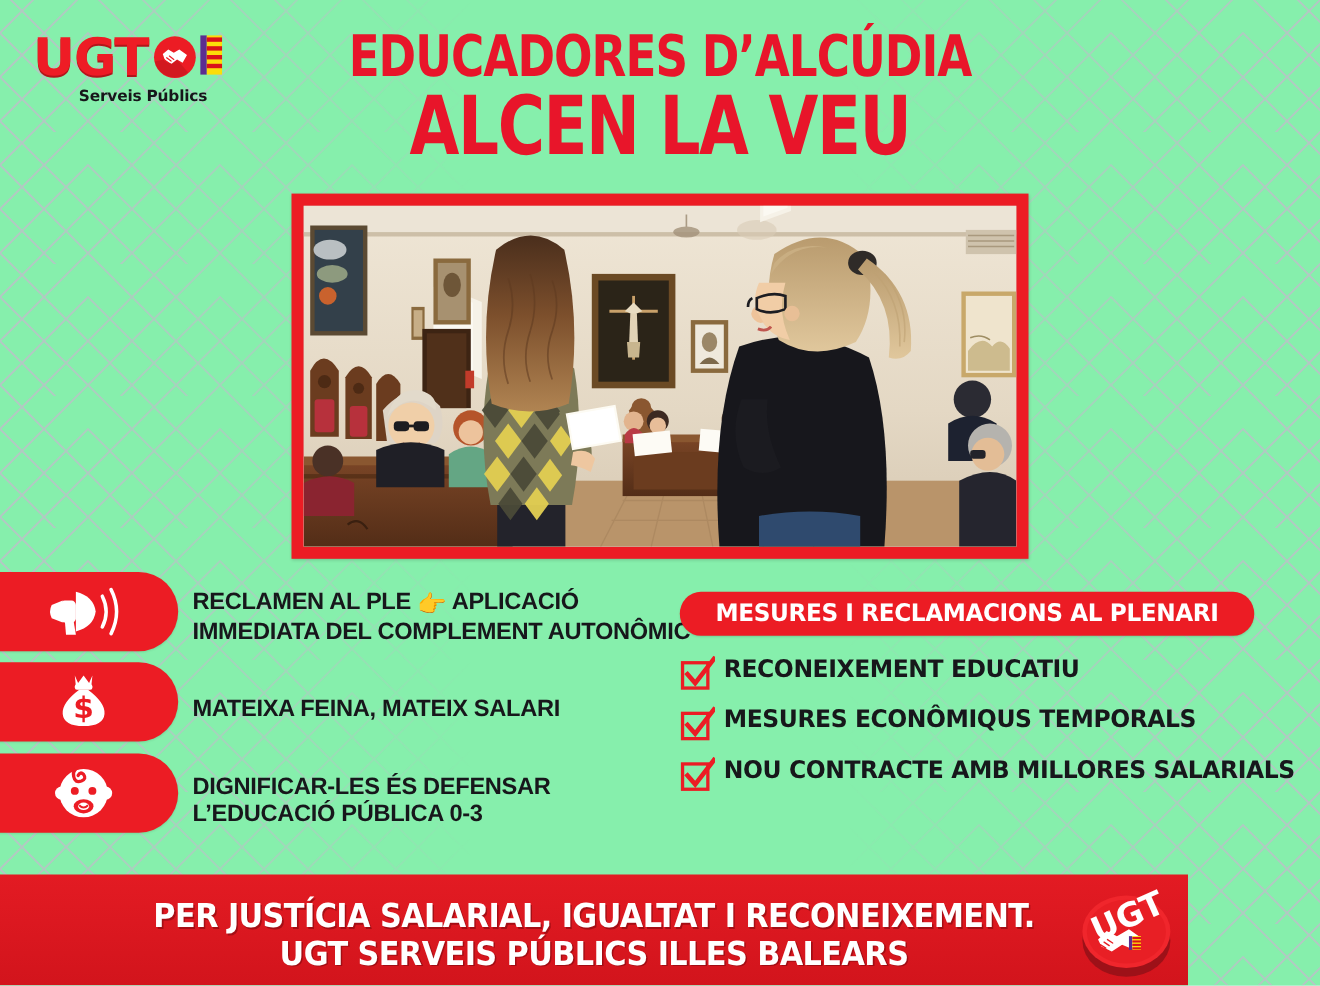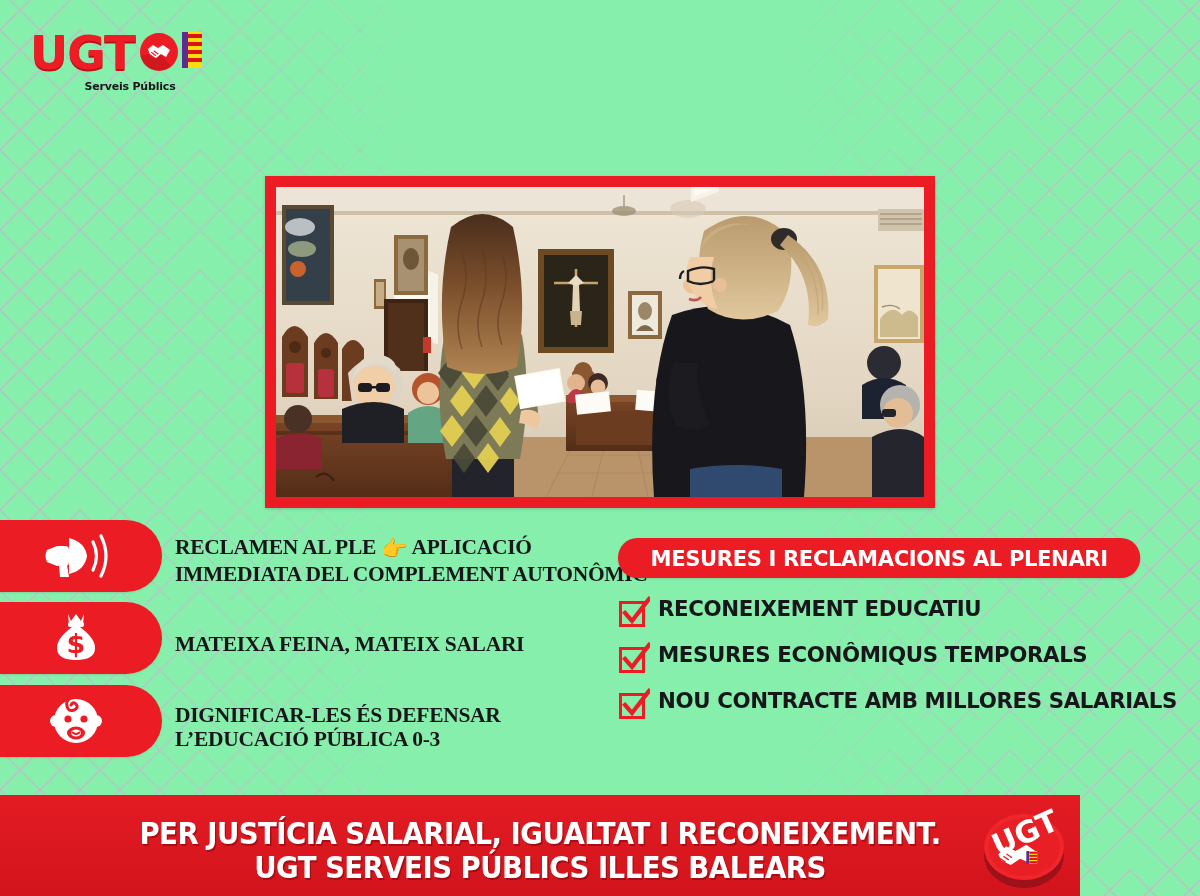--- a/index.html
+++ b/index.html
@@ -34,21 +34,21 @@
   .logo-ugt {
     font-family:"DejaVu Sans", sans-serif;
     font-size:47px; font-weight:bold;
     color:#ee1c25; letter-spacing:-1px;
     line-height:1; text-shadow:0 2px 0 #b3151b;
   }
   .logo-mark { margin-left:4px; display:flex; align-items:center; }
   .logo-flag { margin-left:3px; }
   .logo-sub {
     font-family:"DejaVu Sans", sans-serif;
-    font-size:11px; font-weight:bold; color:#16161a;
+    font-size:14px; font-weight:bold; color:#16161a;
     text-align:center; width:100%;
     margin-top:2px; letter-spacing:-0.2px;
   }
 
   .headline {
     position:absolute; left:250px; top:28px; width:700px;
     text-align:center;
   }
   .headline .l1, .headline .l2 {
     color:#e8152a;
@@ -87,21 +87,21 @@
     width:192px; height:72px;
     background:#ec1c24;
     border-radius:0 40px 40px 0;
     display:flex; align-items:center; justify-content:center;
     padding-left:20px;
     box-shadow:0 1px 2px rgba(0,0,0,.1);
   }
   .lb-text {
     position:absolute; left:175px; top:50%;
     transform:translateY(-50%);
-    font-family:Liberation Serif, serif;
+    font-family:Liberation Sans, sans-serif;
     font-weight:bold; font-size:21.5px;
     color:#17171b; line-height:1.16;
     letter-spacing:-0.3px;
     white-space:nowrap;
   }
   .lb-text .e { display:inline-block; vertical-align:-2px; }
 
   
   .right-col { position:absolute; left:618px; top:538px; width:565px; }
   .rc-header {
@@ -221,20 +221,24 @@
             <rect x="6" y="10" width="14" height="4"></rect>
             <rect x="6" y="18" width="14" height="4"></rect>
             <rect x="6" y="26" width="14" height="4"></rect>
           </g>
         </svg>
       </span>
     </div>
     <div class="logo-sub">Serveis Públics</div>
   </div>
 
+  <div class="headline">
+    <div class="l1">EDUCADORES D’ALCÚDIA</div>
+    <div class="l2">ALCEN LA VEU</div>
+  </div>
 
   <div class="photo-frame">
     <div class="photo">
       <svg viewBox="0 0 648 310" width="100%" height="100%" preserveAspectRatio="none">
         <defs>
           <linearGradient id="wallG" x1="0" y1="0" x2="0" y2="1">
             <stop offset="0%" stop-color="#efe6d6"></stop>
             <stop offset="60%" stop-color="#e4d8c4"></stop>
             <stop offset="100%" stop-color="#d6c8b2"></stop>
           </linearGradient>

